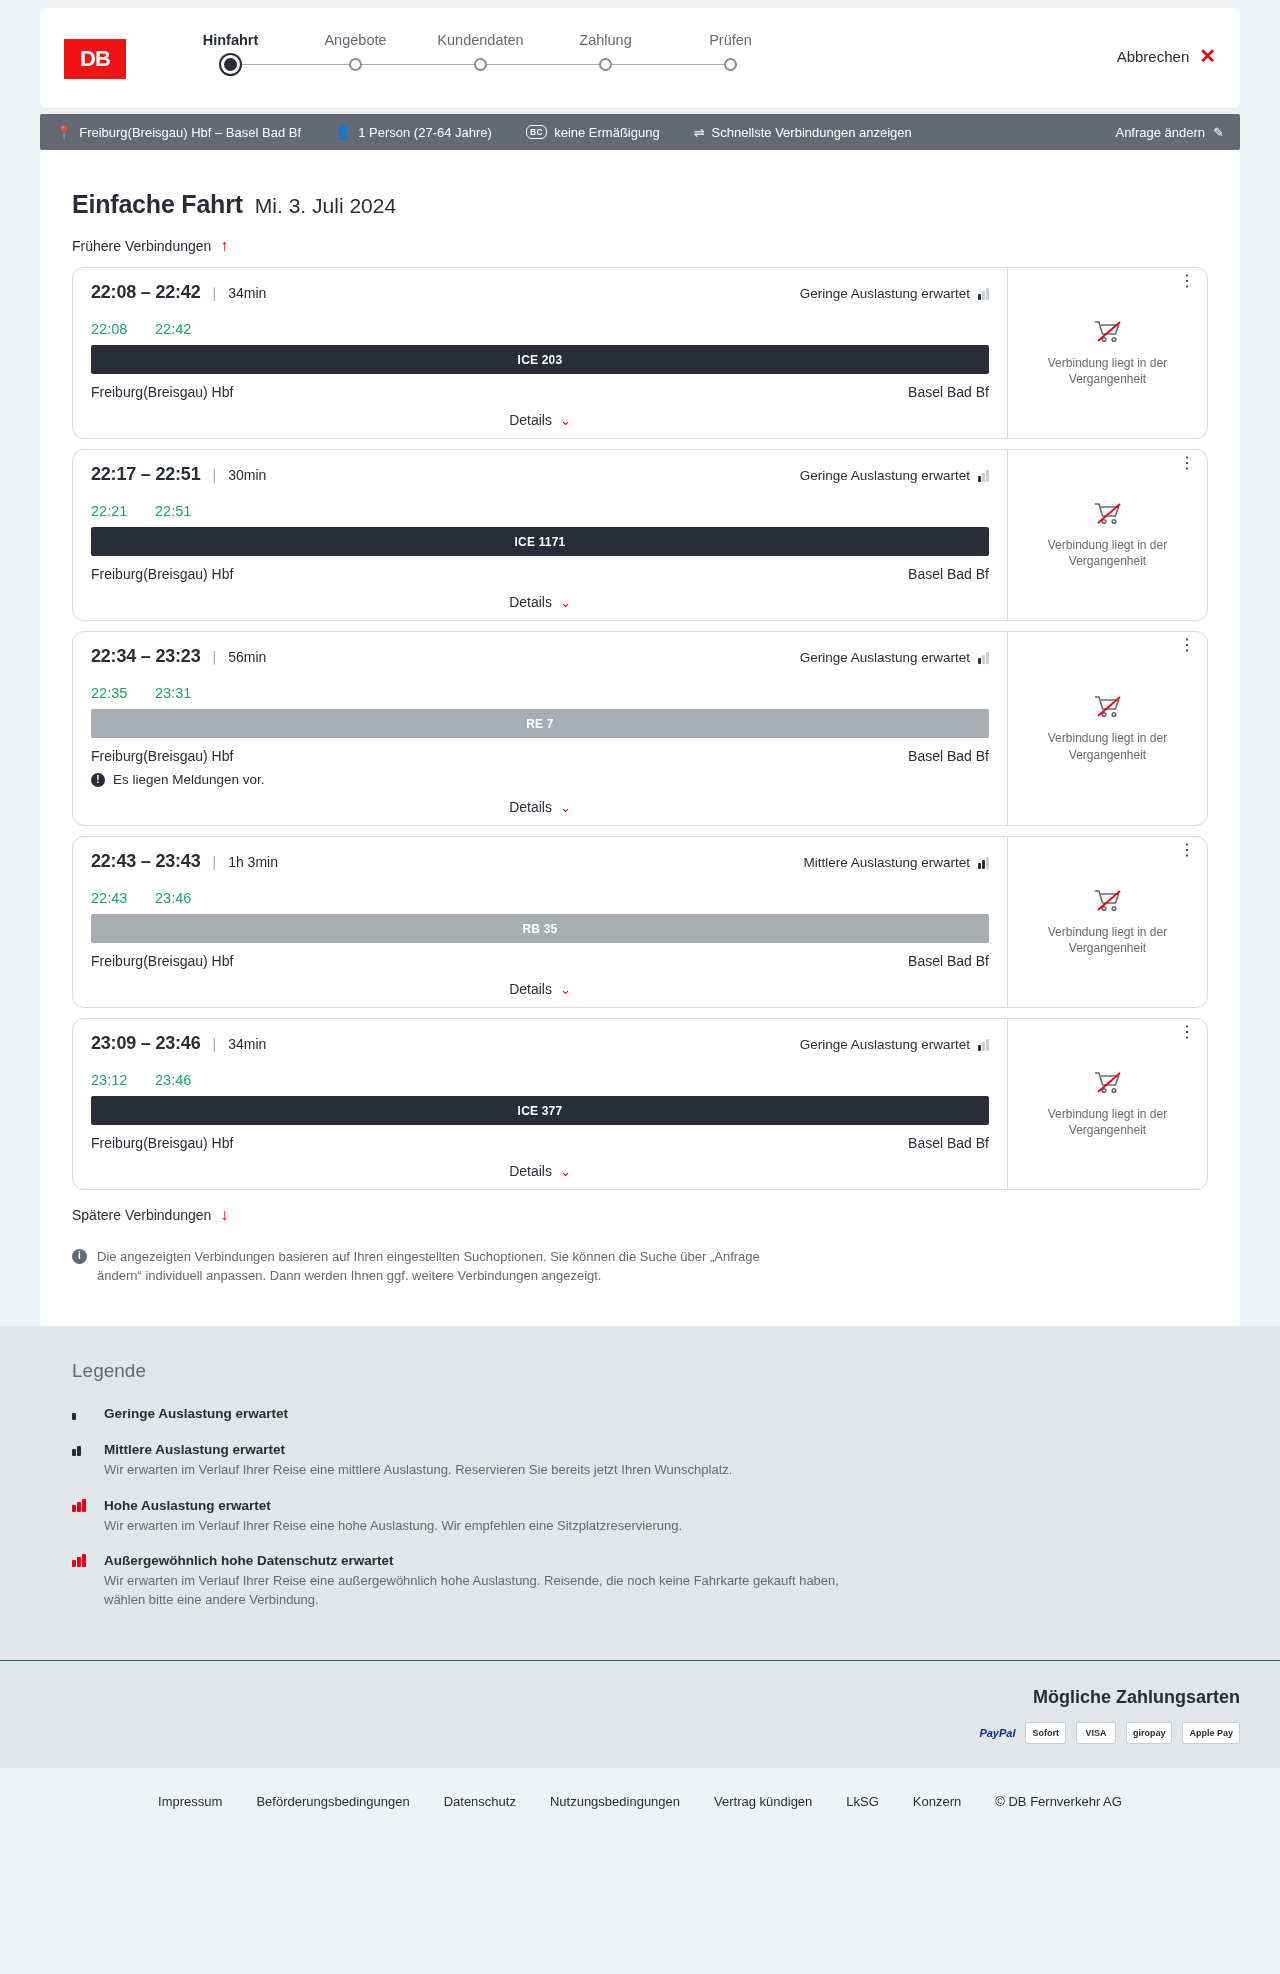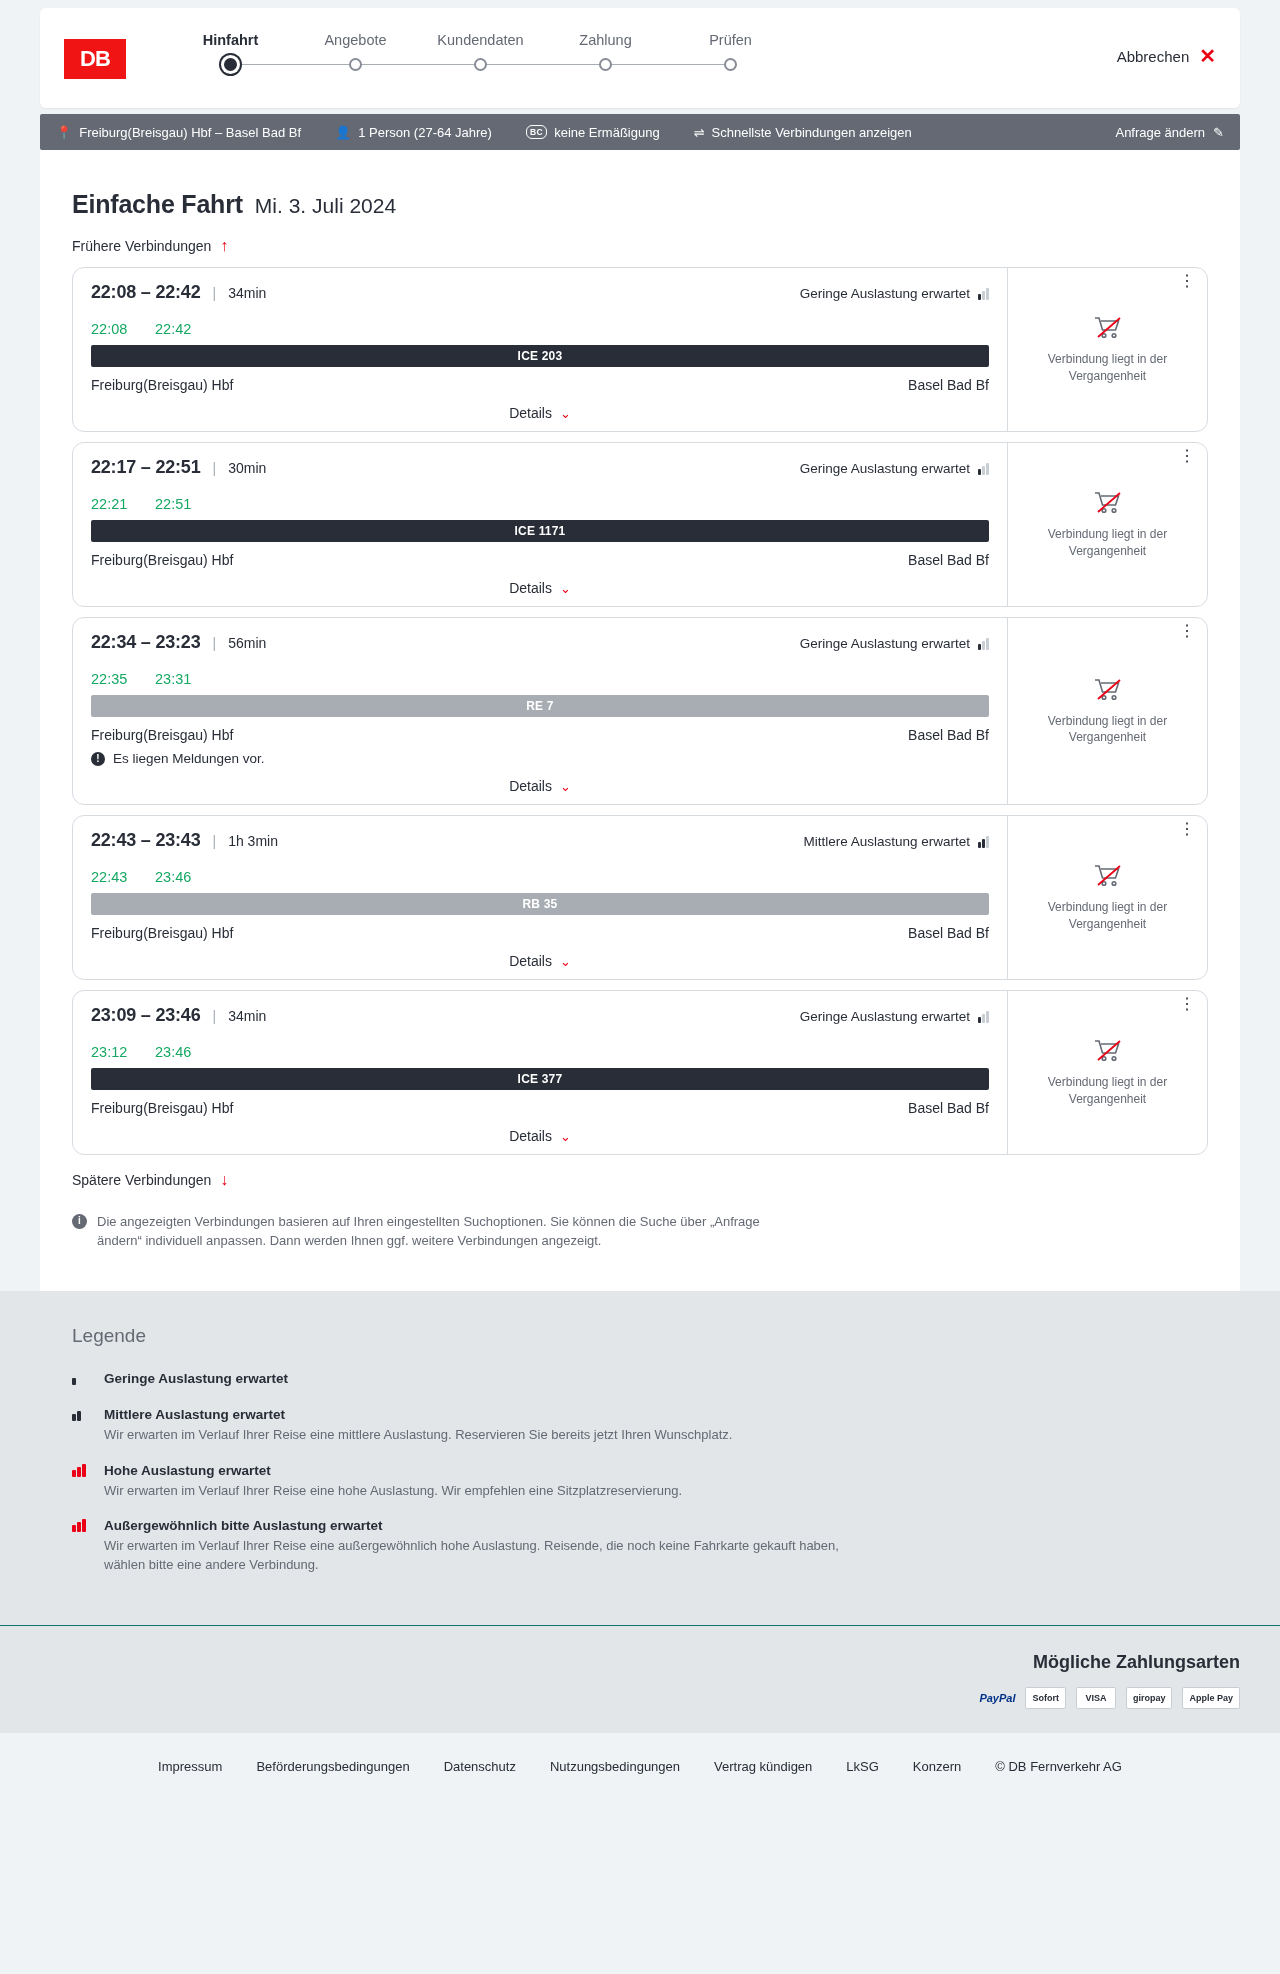--- a/index.html
+++ b/index.html
@@ -158,21 +158,21 @@
   .util-icon i.b1 { height: 6px; }
   .util-icon i.b2 { height: 9px; }
   .util-icon i.b3 { height: 12px; }
   .util-icon i.dim { background: #c9ced4; }
 
   .row2 { margin-top: 18px; display: flex; gap: 26px; font-size: 14.5px; color: #15a862; }
   .row2 .t { min-width: 38px; }
 
   .train-bar {
     margin-top: 8px;
-    height: 22px;
+    height: 29px;
     border-radius: 2px;
     display: flex; align-items: center; justify-content: center;
     font-size: 12px; font-weight: bold; color: #fff;
     letter-spacing: .2px;
   }
   .train-bar.ice { background: #282d37; }
   .train-bar.re { background: #a8adb4; color: #fff; }
 
   .stations {
     display: flex; justify-content: space-between;
@@ -634,21 +634,21 @@
       <div class="legend-desc">Wir erwarten im Verlauf Ihrer Reise eine hohe Auslastung. Wir empfehlen eine Sitzplatzreservierung.</div>
     </span>
   </div>
           <div class="legend-row">
     <span class="legend-ic"><span class="bars x">
                 <i class="a"></i>
                 <i class="b"></i>
                 <i class="c"></i>
               </span></span>
     <span>
-      <span class="legend-title">Außergewöhnlich bitte Auslastung erwartet</span>
+      <span class="legend-title">Außergewöhnlich hohe Datenschutz erwartet</span>
       <div class="legend-desc">Wir erwarten im Verlauf Ihrer Reise eine außergewöhnlich hohe Auslastung. Reisende, die noch keine Fahrkarte gekauft haben, wählen bitte eine andere Verbindung.</div>
     </span>
   </div>
         </div>
     </div>
   </div>
 
   <div class="payments">
     <h3>Mögliche Zahlungsarten</h3>
     <div class="pay-row">

